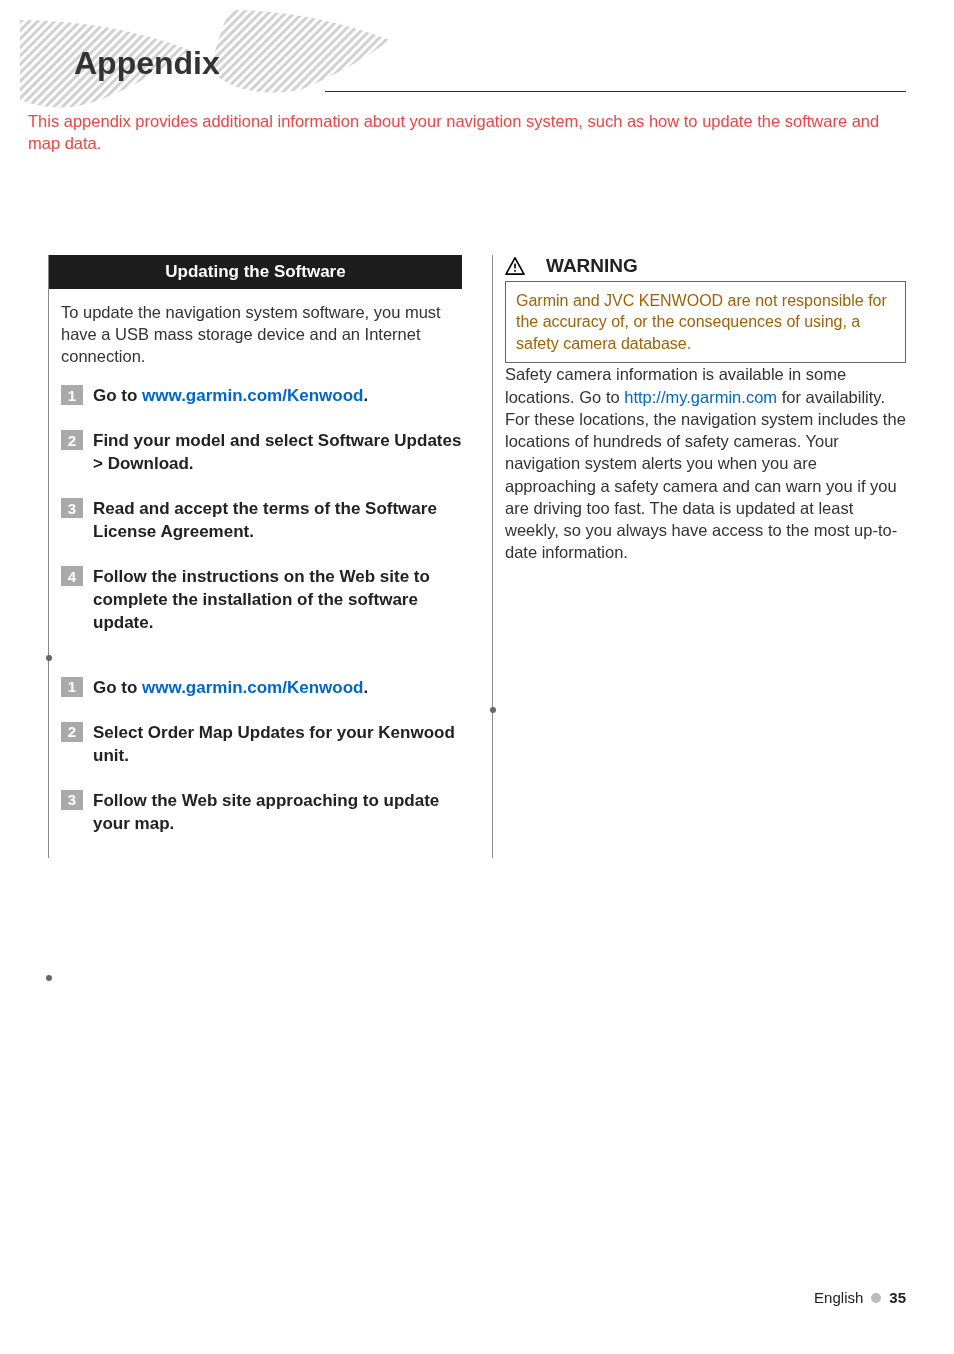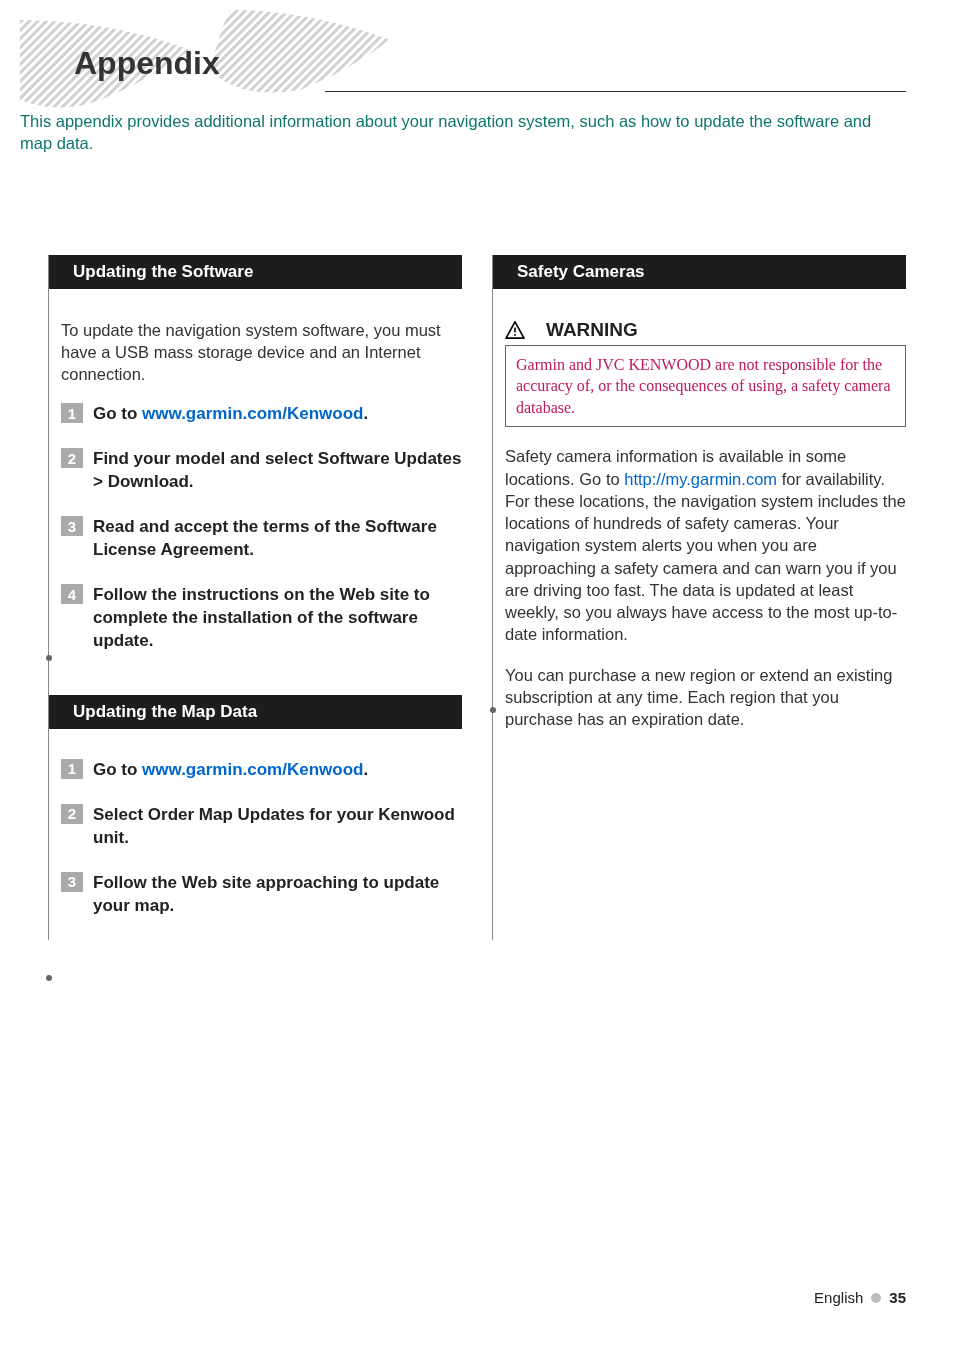--- a/index.html
+++ b/index.html
@@ -44,26 +44,26 @@
     }
     .title-rule {
       position: absolute;
       top: 91px;
       left: 325px;
       right: 48px;
       border: none;
       border-top: 1px solid #333;
     }
     .intro-text {
-      margin-left: 20px;
+      margin-left: 28px;
       margin-right: 48px;
       margin-top: 28px;
       font-size: 16.5px;
       line-height: 1.35;
-      color: #0f766e;
+      color: #ef4444;
     }
     .columns {
       display: flex;
       margin: 100px 48px 0 48px;
       gap: 30px;
     }
     .col {
       flex: 1;
       position: relative;
     }
@@ -73,23 +73,24 @@
     }
     .col-right {
       border-left: 1px solid #888;
       padding-left: 12px;
     }
     .section-header {
       background: #1d1d1d;
       color: #fff;
       font-size: 17px;
       font-weight: 700;
-      padding: 7px 24px;
+      padding: 7px 8px;
       margin-left: -12px;
-      margin-bottom: 30px;
+      margin-bottom: 12px;
+      text-align: center;
     }
     .body-text {
       font-size: 16.5px;
       line-height: 1.35;
       color: #333;
       margin-bottom: 18px;
     }
     .step-list {
       list-style: none;
     }
@@ -133,23 +134,21 @@
     }
     .warning-icon {
       width: 20px;
       height: 18px;
     }
     .warning-box {
       border: 1px solid #666;
       padding: 8px 10px;
       font-size: 16px;
       line-height: 1.35;
-      color: #be185d;
-      margin-bottom: 18px;
-      font-family: Liberation Serif, serif;
+      color: #a16207;
     }
     .end-dot {
       position: absolute;
       left: -3px;
       width: 6px;
       height: 6px;
       background: #666;
       border-radius: 50%;
     }
     .footer {
@@ -217,51 +216,48 @@
       </li>
       <li class="step">
         <span class="step-num">4</span>
         <span class="step-text">Follow the instructions on the Web site to complete the installation of the software update.</span>
       </li>
     </ol>
     <div class="end-dot" style="top:400px;"></div>
 
     <div class="section-spacer"></div>
 
-    <div class="section-header">Updating the Map Data</div>
     <ol class="step-list">
       <li class="step">
         <span class="step-num">1</span>
         <span class="step-text"><span>Go to </span><span class="link">www.garmin.com/Kenwood</span><span>.</span></span>
       </li>
       <li class="step">
         <span class="step-num">2</span>
         <span class="step-text">Select Order Map Updates for your Kenwood unit.</span>
       </li>
       <li class="step">
         <span class="step-num">3</span>
         <span class="step-text">Follow the Web site approaching to update your map.</span>
       </li>
     </ol>
     <div class="end-dot" style="top:720px;"></div>
   </div>
 
   <div class="col col-right">
-    <div class="section-header">Safety Cameras</div>
     <div class="warning-header">
       <svg class="warning-icon" viewBox="0 0 24 22">
         <path d="M12 1 L23 21 L1 21 Z" fill="none" stroke="#000" stroke-width="2" stroke-linejoin="round"></path>
         <rect x="11" y="8" width="2" height="6" fill="#000"></rect>
         <rect x="11" y="16" width="2" height="2" fill="#000"></rect>
       </svg>
       <span>WARNING</span>
     </div>
     <div class="warning-box">Garmin and JVC KENWOOD are not responsible for the accuracy of, or the consequences of using, a safety camera database.</div>
     <p class="body-text"><span>Safety camera information is available in some locations. Go to </span><span class="link">http://my.garmin.com</span><span> for availability. For these locations, the navigation system includes the locations of hundreds of safety cameras. Your navigation system alerts you when you are approaching a safety camera and can warn you if you are driving too fast. The data is updated at least weekly, so you always have access to the most up-to-date information.</span></p>
-    <p class="body-text">You can purchase a new region or extend an existing subscription at any time. Each region that you purchase has an expiration date.</p>
     <div class="end-dot" style="top:452px;"></div>
   </div>
 
 </div>
 
 <div class="footer">
   <span>English</span>
   <span class="footer-dot"></span>
   <span class="footer-num">35</span>
 </div>

